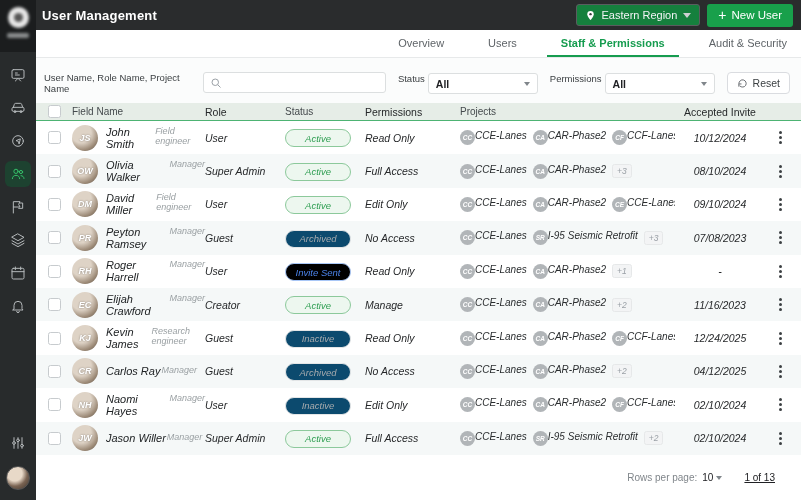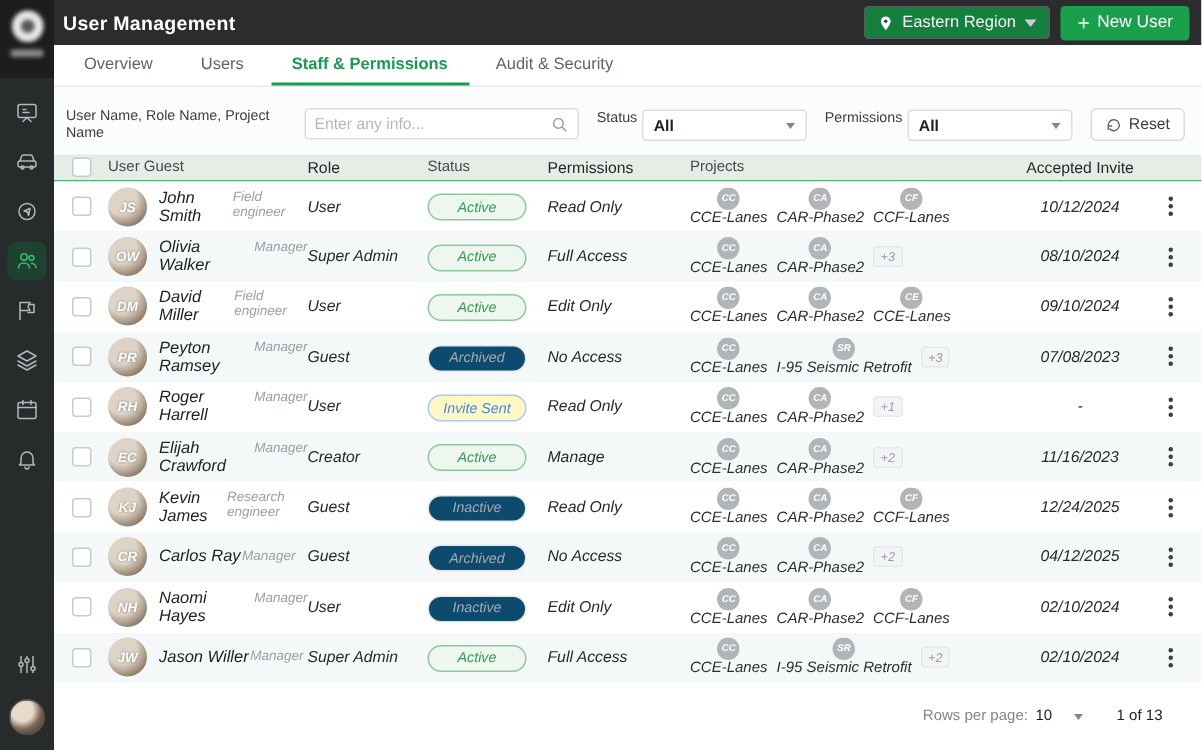--- a/index.html
+++ b/index.html
@@ -25,21 +25,21 @@
   .main { flex:1; display:flex; flex-direction:column; }
 
   .topbar { height:30px; background:#2a2c2d; display:flex; align-items:center; padding:0 8px 0 6px; flex-shrink:0; }
   .topbar-title { color:#fff; font-size:13px; font-weight:700; letter-spacing:.2px; }
   .topbar-right { margin-left:auto; display:flex; align-items:center; gap:7px; }
   .region-select { height:22px; background:#15803d; border:1px solid #5a5d5f; border-radius:3px; display:flex; align-items:center; gap:6px; padding:0 8px; color:#f1f3f4; font-size:11px; cursor:pointer; min-width:110px; }
   .region-caret { margin-left:auto; width:0; height:0; border-left:4px solid transparent; border-right:4px solid transparent; border-top:5px solid #cdd0d2; }
   .new-user-btn { height:23px; background:#18a04b; border:none; border-radius:3px; color:#fff; font-size:11.5px; display:flex; align-items:center; gap:5px; padding:0 11px; cursor:pointer; font-family:inherit; }
   .plus-glyph { font-size:14px; line-height:1; font-weight:400; }
 
-  .tabbar { height:28px; background:#fff; border-bottom:1px solid #e7e9ea; display:flex; align-items:stretch; padding-left:6px; gap:4px; flex-shrink:0; }
+  .tabbar { height:28px; background:#fff; border-bottom:1px solid #e7e9ea; display:flex; align-items:stretch; padding-left:6px; gap:16px; flex-shrink:0;justify-content:flex-end; }
   .tab { padding:0 14px; display:flex; align-items:center; font-size:11px; color:#5f6468; cursor:pointer; border-bottom:2px solid transparent; white-space:nowrap; }
   .tab.active { color:#169c4f; font-weight:700; border-bottom-color:#169c4f; }
 
   
   .filters { height:45px; background:#fbfcfc; display:flex; align-items:flex-end; padding:0 11px 9px 8px; gap:12px; flex-shrink:0; }
   .field { display:flex; flex-direction:row; gap:3px; }
   .field-label { font-size:9.5px; color:#3c4043; }
   .search-box { width:192px; height:21px; background:#fff; border:1px solid #dcdfe0; border-radius:3px; display:flex; align-items:center; padding:0 6px; }
   .search-box input { border:none; outline:none; flex:1; font-size:10.5px; color:#202124; font-family:inherit; background:transparent; }
   .search-box input::placeholder { color:#b4b8bb; }
@@ -61,33 +61,33 @@
   .col-invite { width:90px; flex-shrink:0; font-size:10.5px; color:#26282a; text-align:center; }
   .col-menu { width:31px; flex-shrink:0; display:flex; justify-content:center; }
   .checkbox { width:13px; height:13px; border:1px solid #c7cbce; border-radius:2.5px; background:#fff; cursor:pointer; }
   .avatar { width:26px; height:26px; border-radius:50%; background:radial-gradient(circle at 35% 30%, #ded3c6 0 40%, #9d8b78 70%, #564a3e 100%); color:#fff; font-size:9px; font-weight:700; display:flex; align-items:center; justify-content:center; flex-shrink:0; text-shadow:0 0 2px rgba(0,0,0,.4); }
   .user-text { display:flex; flex-direction:row; gap:1px; }
   .user-name { font-size:11px; color:#202325; }
   .user-title { font-size:9px; color:#9aa0a3; }
   .pill { display:inline-block; min-width:66px; text-align:center; font-size:9.5px; padding:2.5px 8px; border-radius:10px; border:1px solid transparent; }
   .pill-active { background:#edf7ef; border-color:#8cc99b; color:#2f9e52; }
   .pill-gray { background:#0c4a6e; border-color:#e4e6e7; color:#a6aaad; }
-  .pill-blue { background:#fef9c3; border-color:#a9c7f7; color:#4b82e8; }
-  .badge { display:flex; align-items:center; gap:0; flex-shrink:0;flex-direction:column; }
+  .pill-blue { background:#000000; border-color:#a9c7f7; color:#4b82e8; }
+  .badge { display:flex; gap:0; flex-shrink:0; }
   .badge-circle { width:15px; height:15px; border-radius:50%; background:#b1b5b8; color:#fff; font-size:6.5px; font-weight:700; display:flex; align-items:center; justify-content:center; }
   .badge-name { font-size:10px; color:#2a2d2f; white-space:nowrap; }
   .chip { font-size:8.5px; color:#9aa0a6; background:#f3f4f5; border:1px solid #e6e8e9; border-radius:2.5px; padding:1px 4px; flex-shrink:0; }
   .kebab { display:flex; flex-direction:column; gap:2px; cursor:pointer; padding:3px; }
   .kebab span { width:3px; height:3px; border-radius:50%; background:#3c4043; }
 
   
   .tfooter { height:45px; background:#fff; display:flex; align-items:center; justify-content:flex-end; gap:22px; padding-right:26px; flex-shrink:0; }
   .rpp { display:flex; align-items:center; gap:5px; font-size:10px; color:#80868b; }
-  .rpp-value { color:#202124; display:flex; align-items:center; gap:15px; cursor:pointer; }
-  .page-info { font-size:10px; color:#202124; }
+  .rpp-value { color:#202124; display:flex; align-items:center; gap:3px; cursor:pointer; }
+  .page-info { font-size:10px; color:#202124;text-decoration:underline; }
 </style>
 </head>
 <body>
 
 <div class="app">
 
   <aside class="sidebar">
     <div class="logo-tile">
       <div class="logo-circle"></div>
       <div class="logo-text"></div>
@@ -185,21 +185,20 @@
       <div class="tab">Overview</div>
       <div class="tab">Users</div>
       <div class="tab active">Staff &amp; Permissions</div>
       <div class="tab">Audit &amp; Security</div>
     </div>
 
     <div class="filters">
       <div class="field">
         <span class="field-label">User Name, Role Name, Project Name</span>
         <div class="search-box">
-          <input type="text" placeholder="Enter any info..." style="">
           <svg width="12" height="12" viewBox="0 0 24 24" fill="none" stroke="#9aa0a6" stroke-width="2">
               <circle cx="10.5" cy="10.5" r="6.5"></circle>
               <path d="M15.5 15.5L21 21"></path>
             </svg>
         </div>
       </div>
       <div class="field">
         <span class="field-label">Status</span>
         <div class="dropdown">
           <span>All</span>
@@ -220,21 +219,21 @@
           </svg>
         <span>Reset</span>
       </button>
     </div>
 
     <div class="table">
       <div class="thead">
         <div class="col-check">
             <span class="checkbox"></span>
           </div>
-        <div class="col-user">User Guest</div>
+        <div class="col-user">Field Name</div>
         <div class="col-role">Role</div>
         <div class="col-status">Status</div>
         <div class="col-perm">Permissions</div>
         <div class="col-proj">Projects</div>
         <div class="col-invite">Accepted Invite</div>
         <div class="col-menu"></div>
       </div>
       <div id="tbody">
   <div class="tr">
     <div class="col-check">

